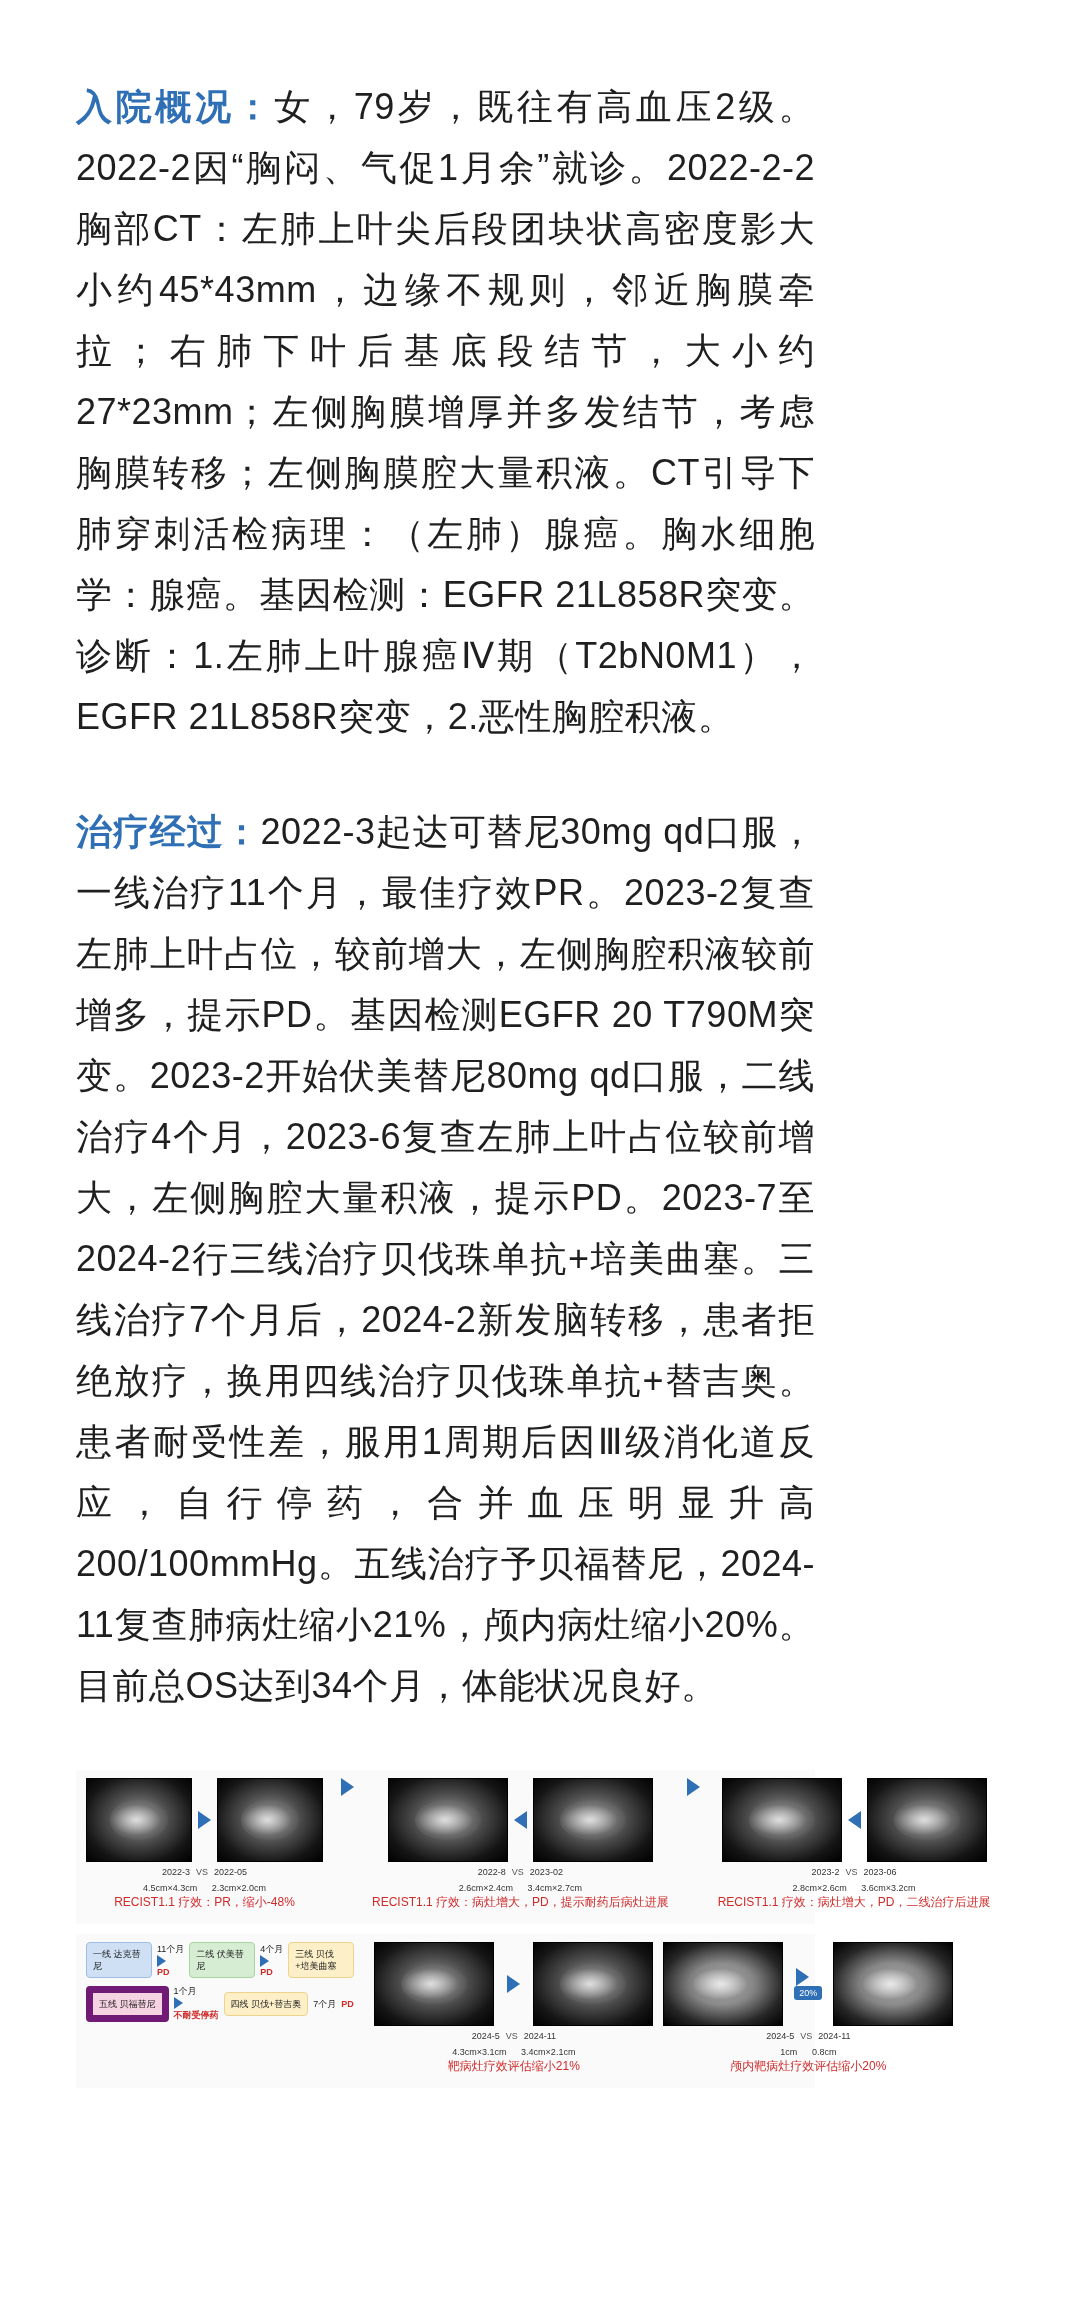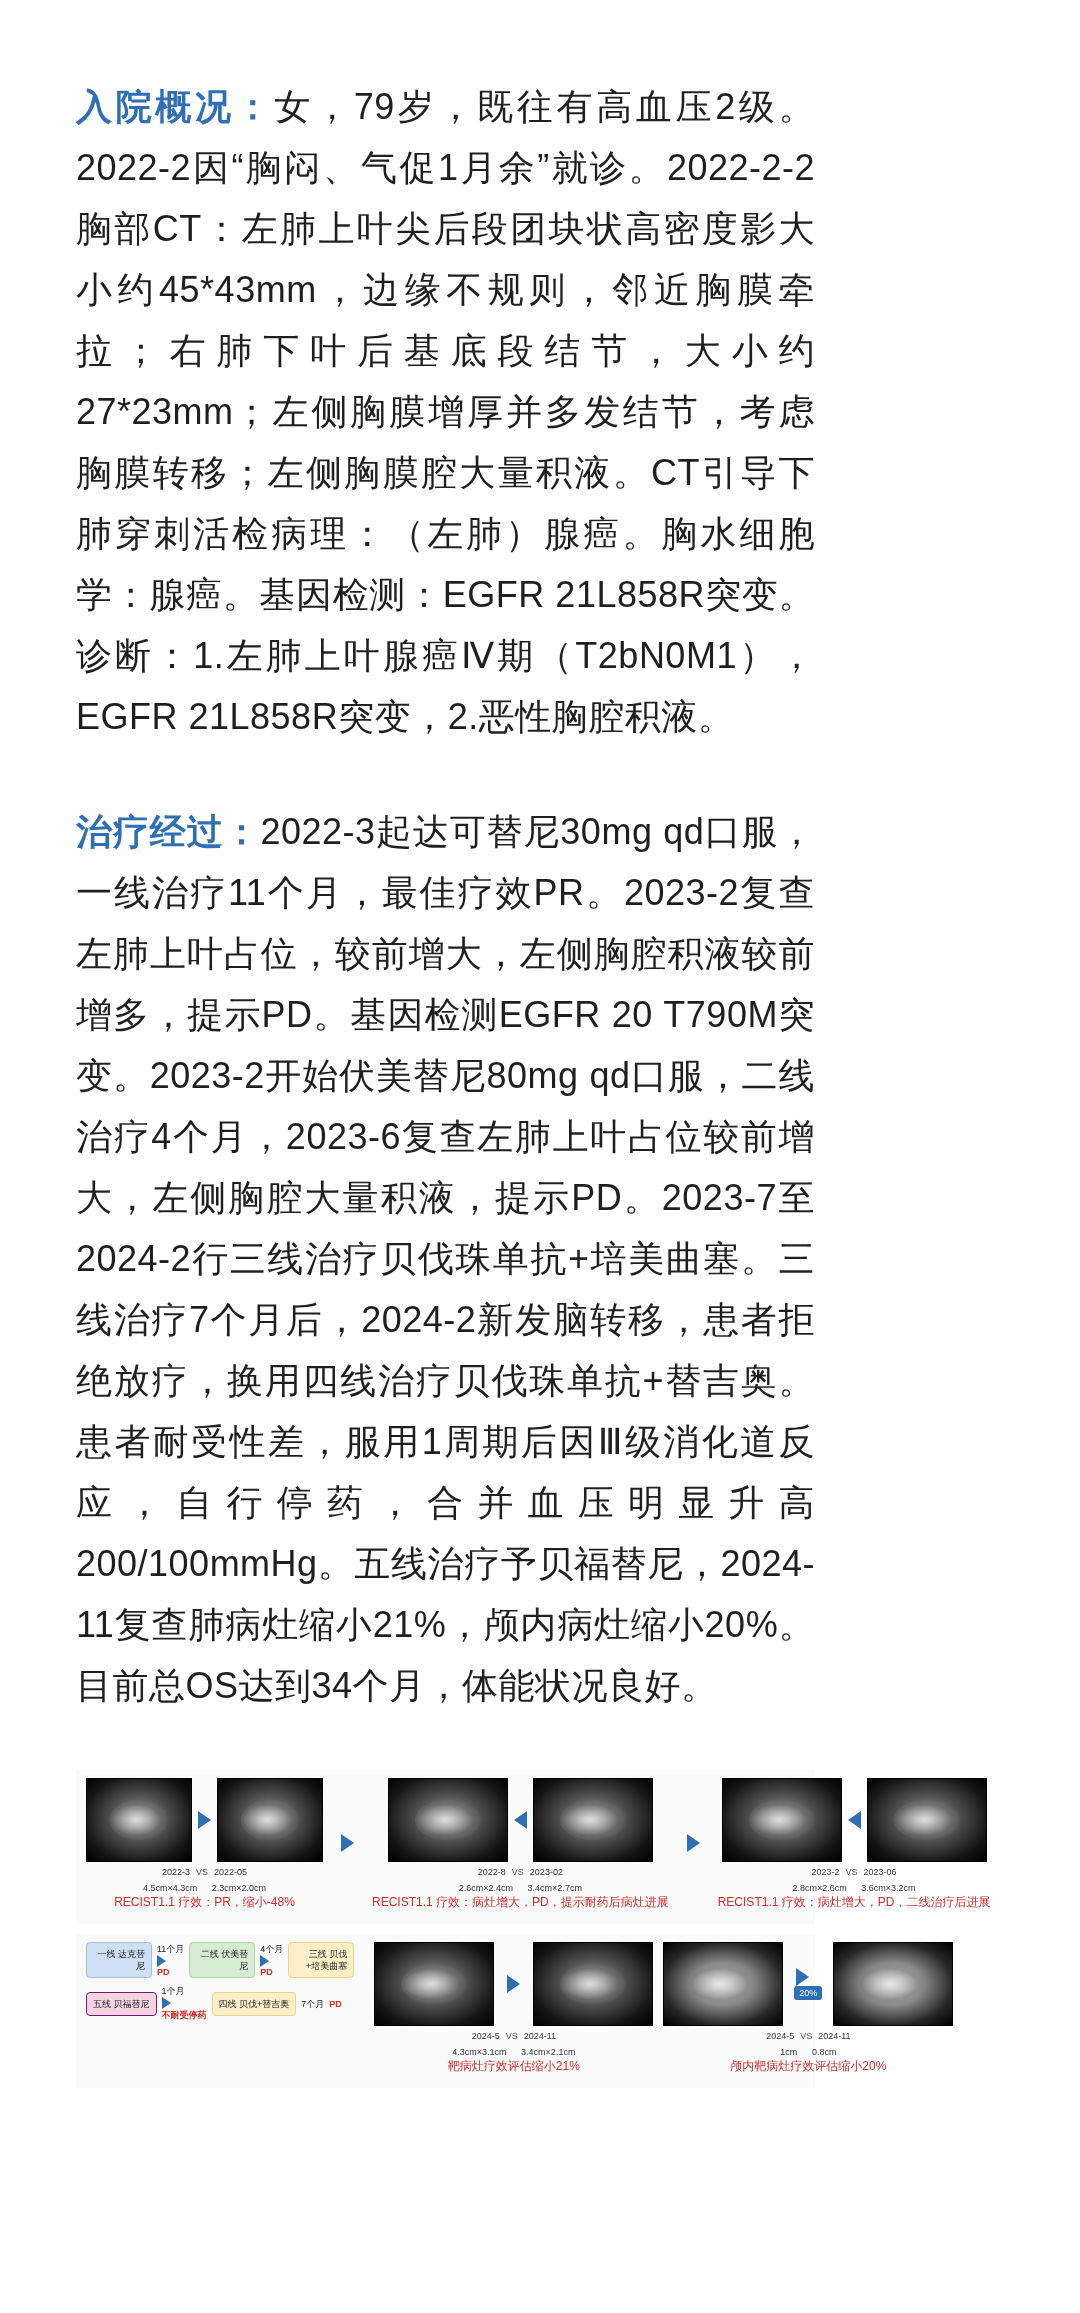--- a/index.html
+++ b/index.html
@@ -43,21 +43,21 @@
   }
   .fig-row {
     position: relative;
     background: #fafafa;
     padding: 8px 10px 16px 10px;
     box-sizing: border-box;
   }
   
   .row1 {
     display: flex;
-    align-items: center;
+    align-items: flex-start;
     gap: 16px;
   }
   .grp {
     display: flex;
     flex-direction: column;
     align-items: center;
   }
   .grp-top {
     display: flex;
     align-items: center;
@@ -133,29 +133,29 @@
   }
   .flow-line {
     display: flex;
     align-items: center;
     gap: 5px;
     margin-bottom: 8px;
   }
   .node {
     border-radius: 4px;
     padding: 5px 6px;
-    text-align: right;
+    text-align: left;
     line-height: 12px;
     min-width: 52px;
     font-size: 9px;
     color: #1b1b1b;
   }
   .n-blue  { background: #cfe0f5; border: 1px solid #9dbfe4; }
   .n-green { background: #d6ecd3; border: 1px solid #a9d3a2; }
-  .n-pink  { background: #f6d3e2; border: 1px solid #701a75; }
+  .n-pink  { background: #f6d3e2; border: 7px solid #701a75; }
   .n-yellow{ background: #fdf0c8; border: 1px solid #ecd48d; }
   .dur {
     font-size: 9px;
     color: #222;
     text-align: left;
     line-height: 11px;
     white-space: nowrap;
   }
   .pd {
     font-size: 9px;

